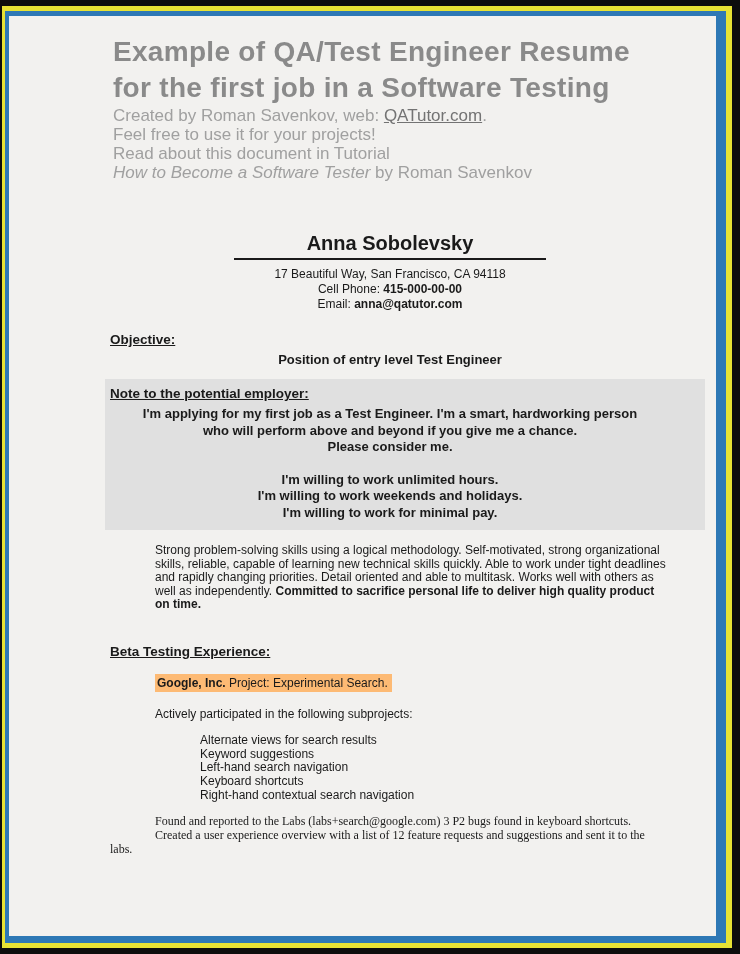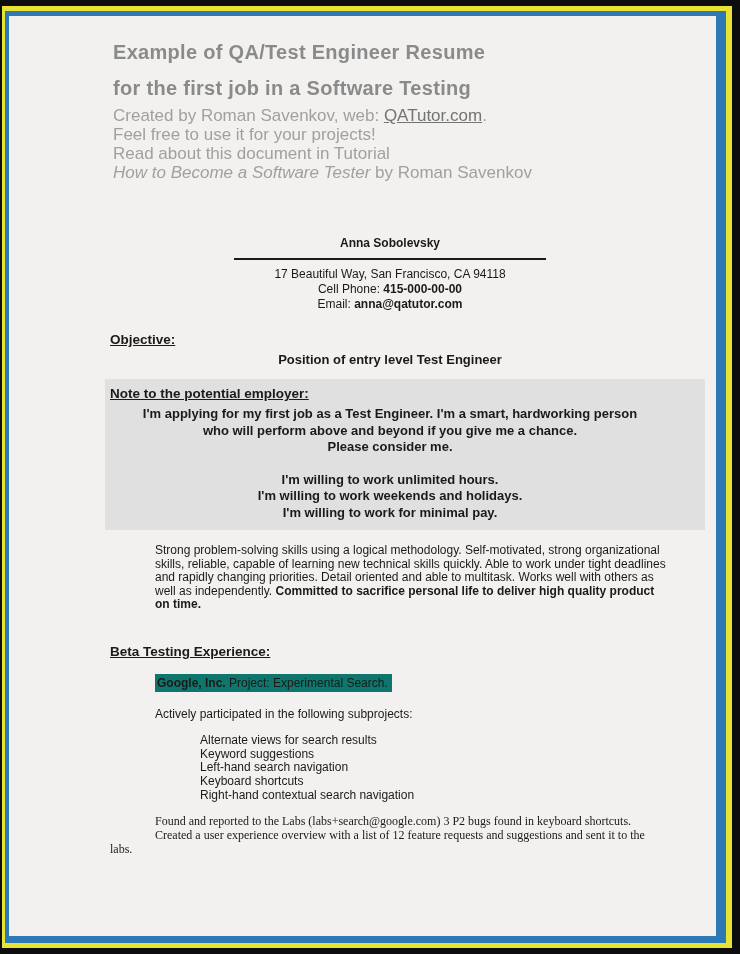--- a/index.html
+++ b/index.html
@@ -27,39 +27,39 @@
   .page {
     width:100%; height:100%; box-sizing:border-box;
     background:#f2f1ef;
     overflow:hidden;
     position:relative;
   }
 
   
   .header { padding:18px 30px 0 104px; }
   .title {
-    font-size:20px; line-height:36px; font-weight:bold;
+    font-size:28px; line-height:36px; font-weight:bold;
     color:#8a8a8a; letter-spacing:0.3px;
   }
   .subtitle {
     margin-top:0; font-size:17px; line-height:19px;
     color:#a0a0a0;
   }
   .subtitle .link {
     color:#737373; text-decoration:underline; cursor:pointer;
   }
   .subtitle .italic { font-style:italic; }
 
   
   .resume {
     width:560px; margin:52px 0 0 101px;
     font-size:12px; line-height:14px; color:#1a1a1a;
   }
   .contact { text-align:center; }
-  .contact .name { font-size:12px; line-height:19px; font-weight:bold; }
+  .contact .name { font-size:20px; line-height:19px; font-weight:bold; }
   .contact .rule { width:312px; height:2px; background:#1a1a1a; margin:5px auto 7px; }
   .contact .cline { line-height:15px; }
   .b { font-weight:bold; }
 
   .section-heading {
     font-size:13.5px; line-height:16px; font-weight:bold;
     text-decoration:underline;
   }
   .objective-heading { margin-top:20px; }
   .objective-position {
@@ -79,21 +79,21 @@
   .note-p2 { margin-top:16px; }
 
   .summary-heading { margin-top:18px; }
   .summary-para {
     margin:14px 0 0 45px; width:512px;
     font-size:12px; line-height:13.6px;
   }
 
   .beta-heading { margin-top:32px; }
   .google-line { margin:16px 0 0 45px; }
-  .highlight { background:#0f766e; padding:2px 4px 2px 2px; }
+  .highlight { background:#fdba74; padding:2px 4px 2px 2px; }
   .actively-line { margin:17px 0 0 45px; }
   .subprojects { margin:13px 0 0 90px; }
   .subproject { line-height:13.7px; }
   .labs-para {
     margin-top:12px; width:556px;
     text-indent:45px; line-height:14px;font-family:Liberation Serif, serif;
   }
   .labs-para.second { margin-top:0; }
 </style>
 </head>

